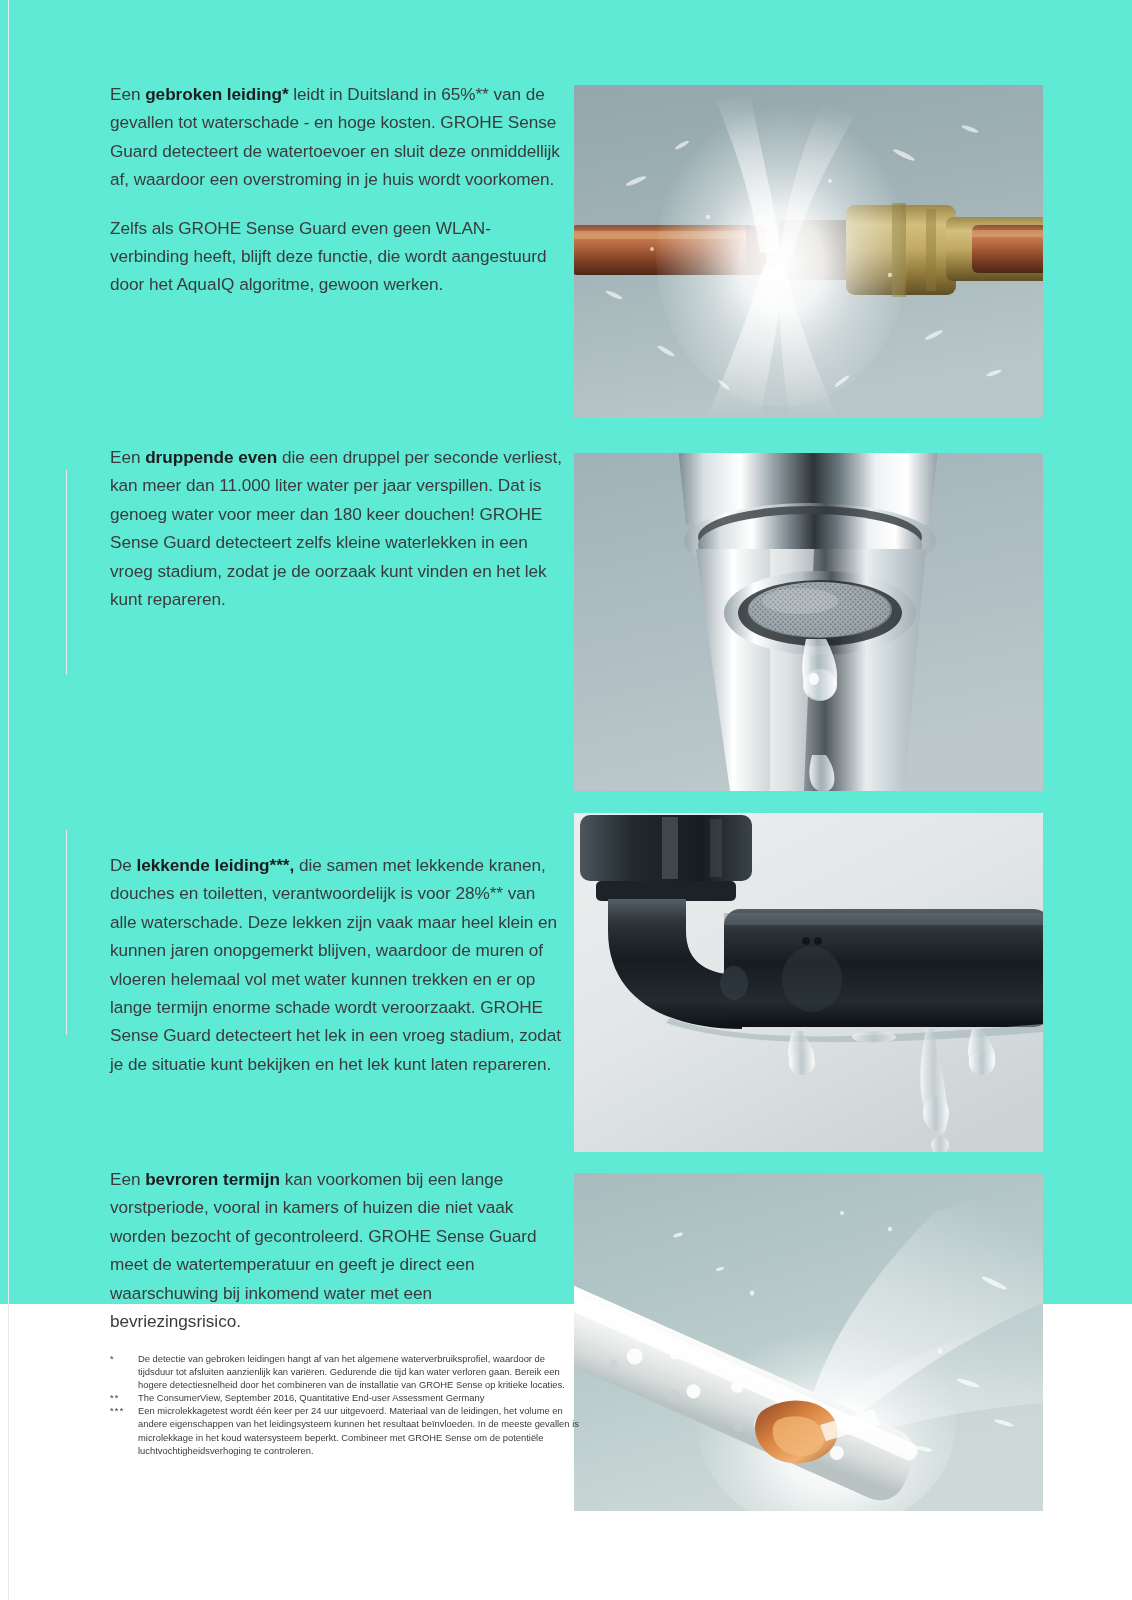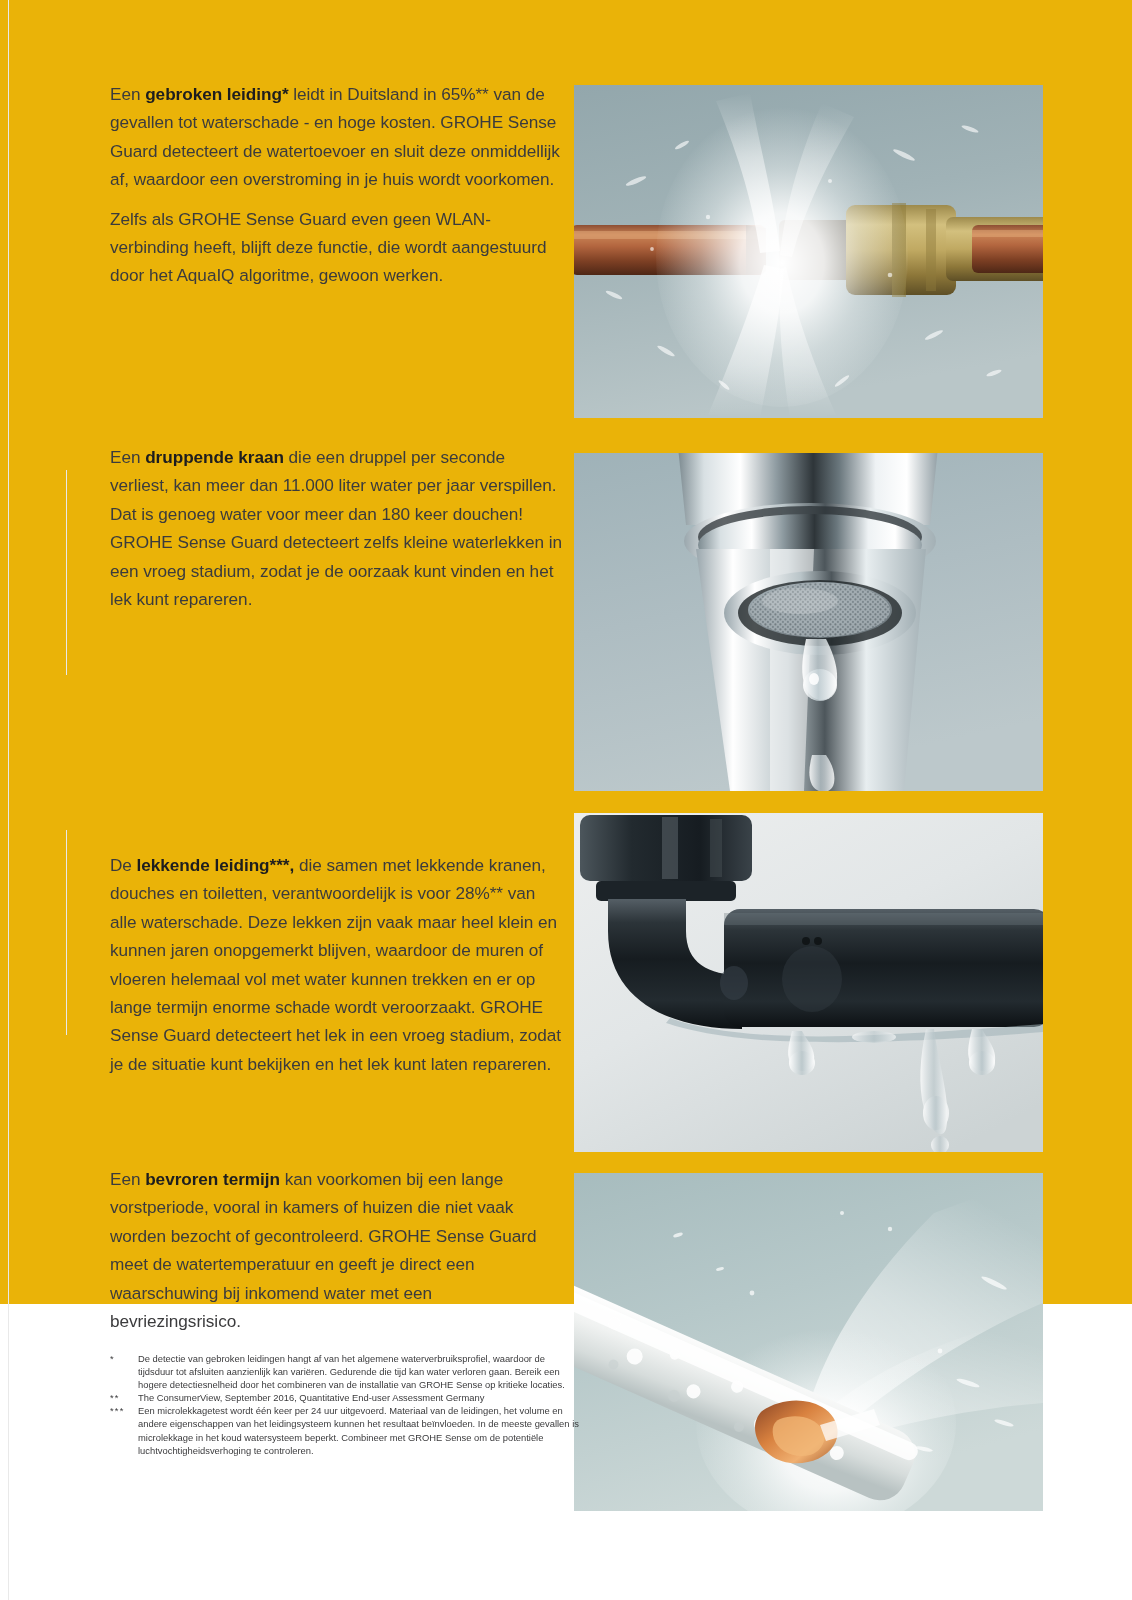--- a/index.html
+++ b/index.html
@@ -7,41 +7,41 @@
   html, body {
     width:1132px; height:1600px;
     background:#ffffff;
     font-family:"Liberation Sans", sans-serif;
     overflow:hidden;
   }
 
   .page {
     position:relative;
     width:1132px; height:1304px;
-    background:#eab308;
+    background:#5eead4;
   }
 
   
   .crop-rule {
     position:absolute;
     width:1px;
     background:#e9e9e9;
   }
 
   
   .text-col { position:absolute; left:110px; width:452px; }
 
   .body-par {
     font-size:17.2px;
     line-height:28.4px;
     color:#3b3b3d;
     font-weight:400;
     letter-spacing:-0.05px;
   }
-  .body-par + .body-par { margin-top:11px; }
+  .body-par + .body-par { margin-top:20px; }
   .body-par b { font-weight:700; color:#1d1d1f; }
 
   .block-1 { top:80px; }
   .block-2 { top:443px; }
   .block-3 { top:851px; }
   .block-4 { top:1165px; }
 
   
   .footnotes {
     position:absolute;
@@ -160,21 +160,21 @@
         <ellipse cx="268" cy="296" rx="9" ry="2" transform="rotate(-38 268 296)"></ellipse>
         <circle cx="134" cy="132" r="2.2"></circle>
           <circle cx="256" cy="96" r="2"></circle>
         <circle cx="316" cy="190" r="2.3"></circle>
           <circle cx="78" cy="164" r="1.9"></circle>
       </g>
     </svg>
   </div>
 
   <div class="text-col block-2">
-    <p class="body-par"><span>Een </span><b>druppende kraan</b><span> die een druppel per seconde verliest, kan meer dan 11.000 liter water per jaar verspillen. Dat is genoeg water voor meer dan 180 keer douchen! GROHE Sense Guard detecteert zelfs kleine waterlekken in een vroeg stadium, zodat je de oorzaak kunt vinden en het lek kunt repareren.</span></p>
+    <p class="body-par"><span>Een </span><b>druppende even</b><span> die een druppel per seconde verliest, kan meer dan 11.000 liter water per jaar verspillen. Dat is genoeg water voor meer dan 180 keer douchen! GROHE Sense Guard detecteert zelfs kleine waterlekken in een vroeg stadium, zodat je de oorzaak kunt vinden en het lek kunt repareren.</span></p>
   </div>
 
   <div class="photo photo-2">
     <svg viewBox="0 0 469 338" preserveAspectRatio="none">
       <defs>
         <linearGradient id="bg2" x1="0" y1="0" x2="0.3" y2="1">
           <stop offset="0%" stop-color="#9fb2b8"></stop>
           <stop offset="50%" stop-color="#aebdc2"></stop>
           <stop offset="100%" stop-color="#bcc8cb"></stop>
         </linearGradient>

